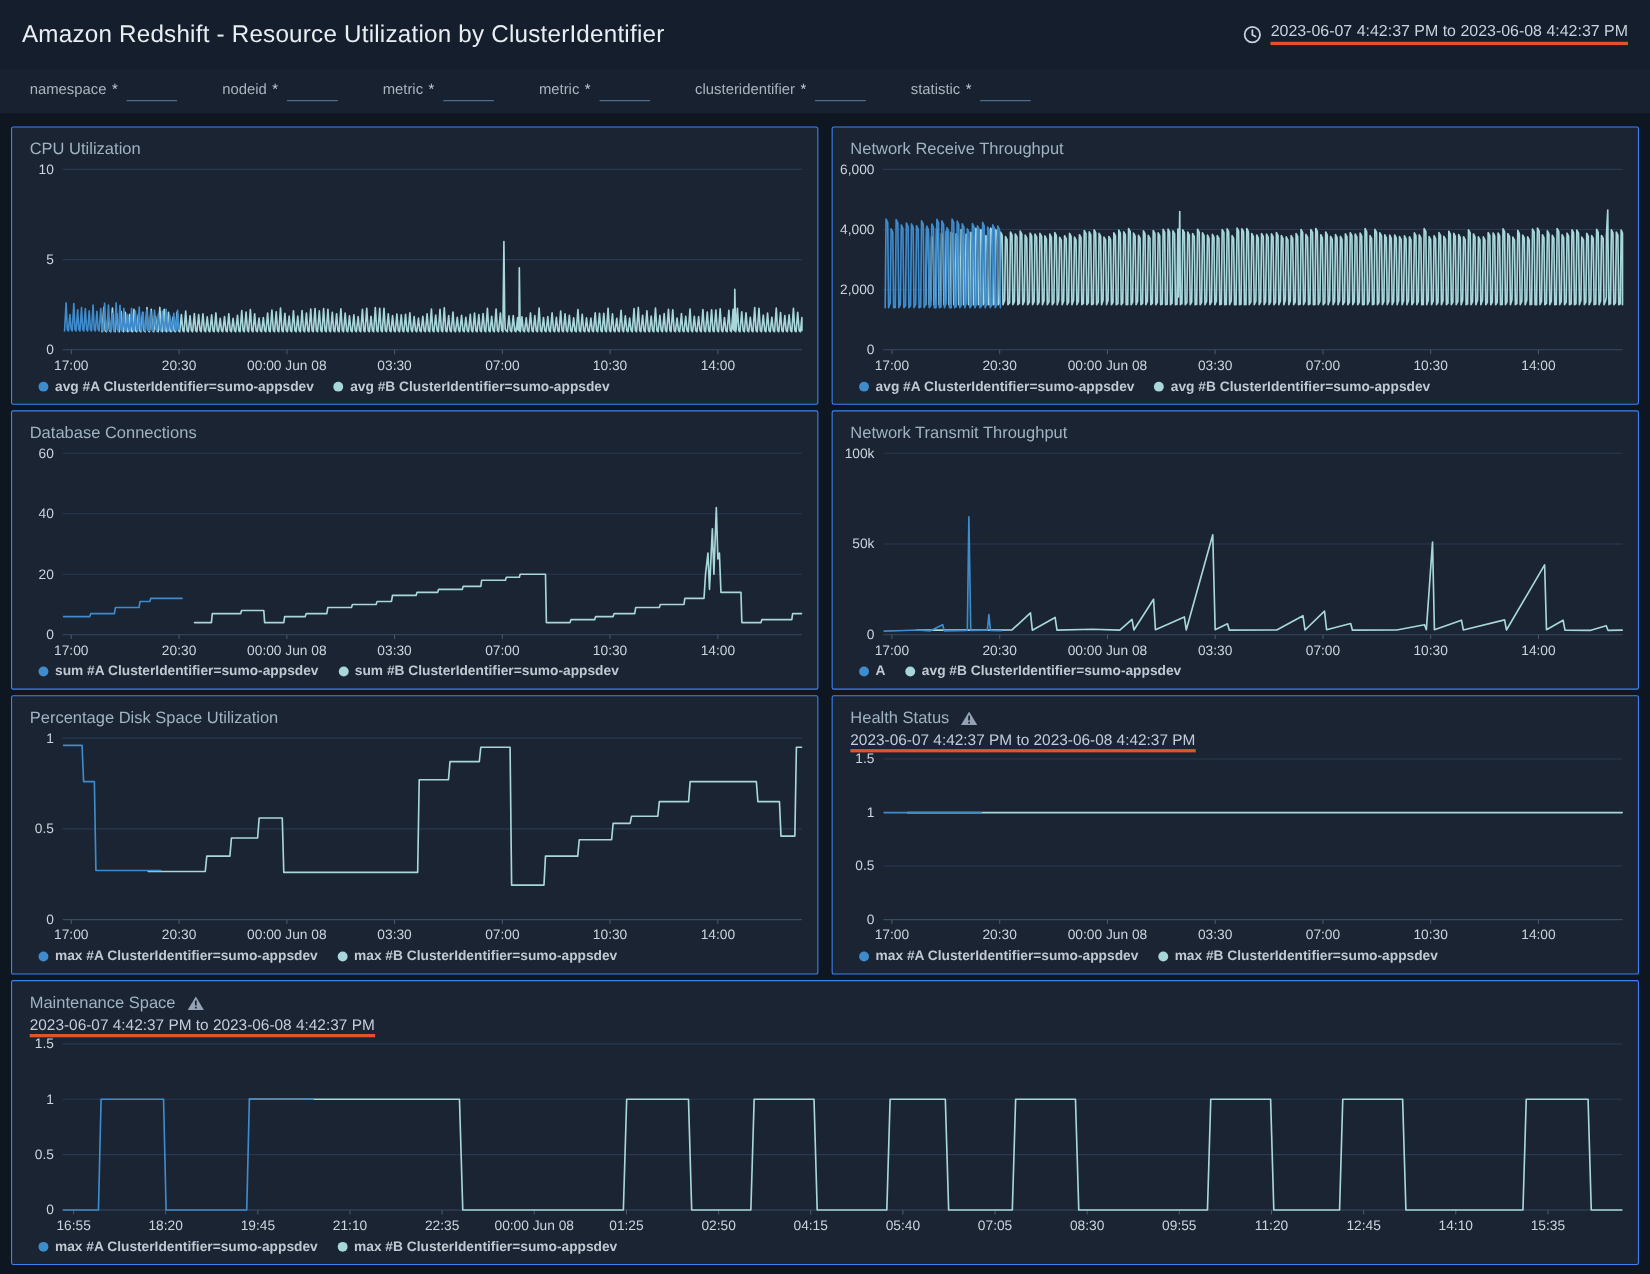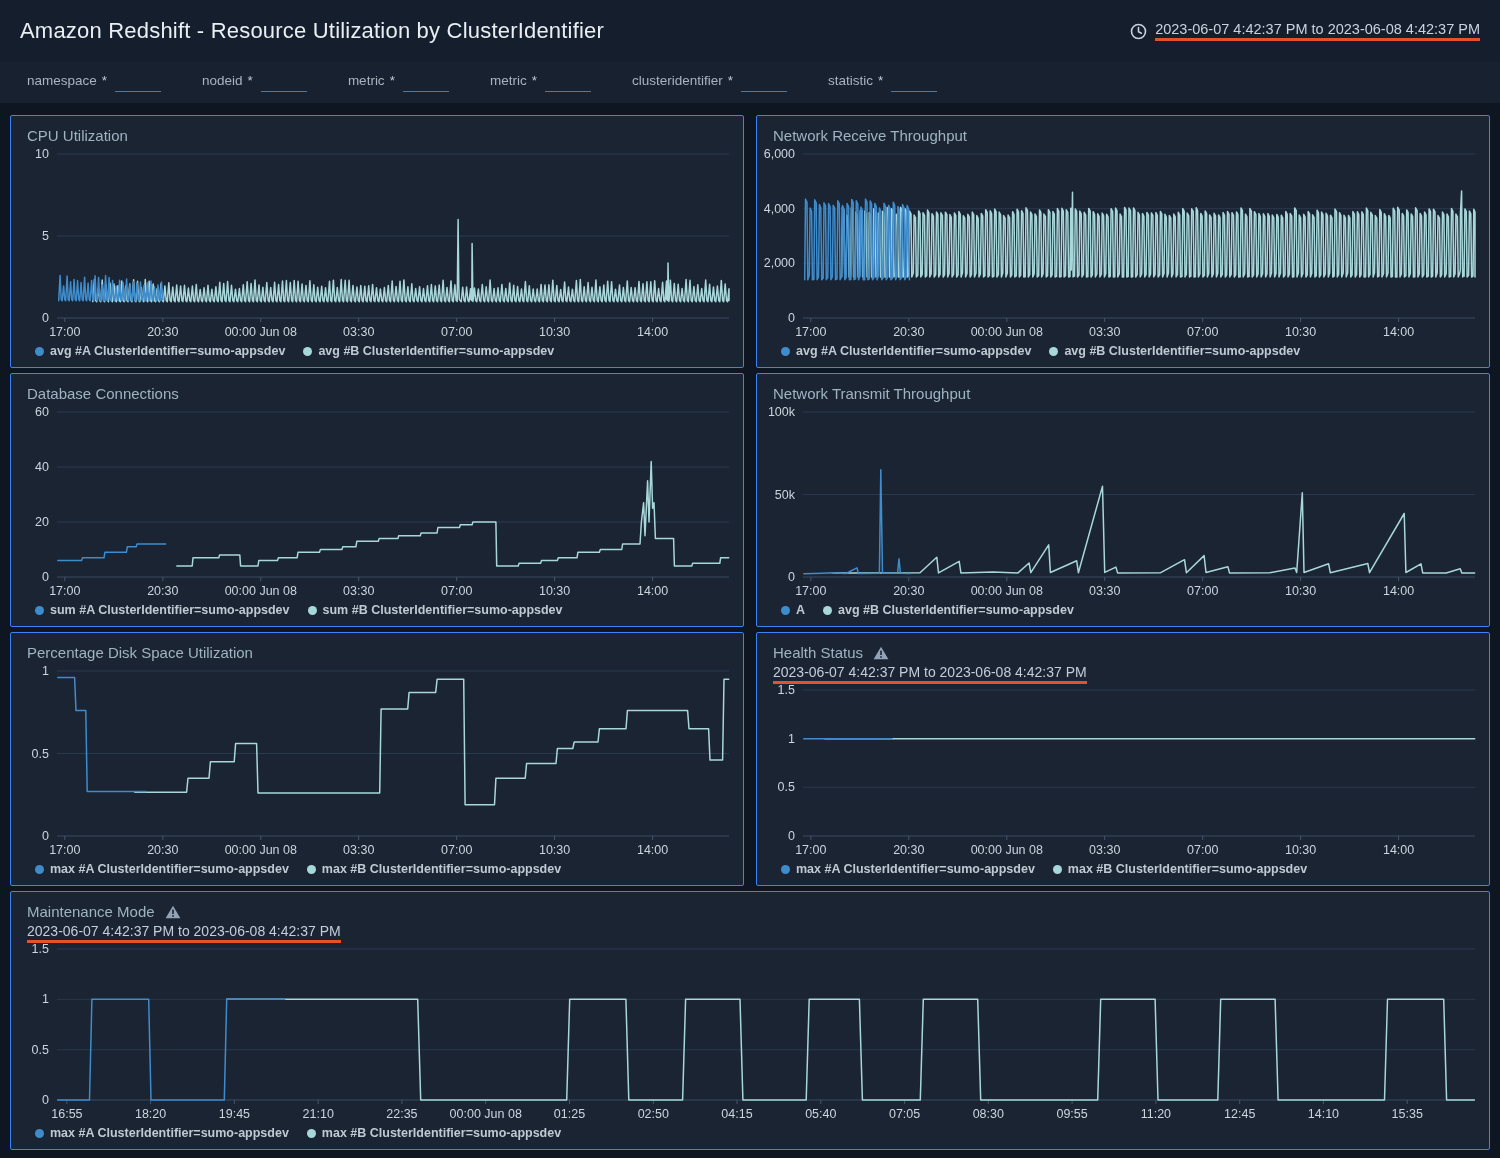--- a/index.html
+++ b/index.html
@@ -344,21 +344,21 @@
       <span class="li">
           <i class="dot" style="background: rgb(167, 215, 218);"></i>
           <span>max #B ClusterIdentifier=sumo-appsdev</span>
         </span>
     </div>
   </section>
 
   <section class="panel full">
     <div class="panel-head">
       <div class="panel-title-row">
-        <h2>Maintenance Mode</h2>
+        <h2>Maintenance Space</h2>
         <svg class="warn-icon" width="16" height="14" viewBox="0 0 16 14">
           <path d="M8 0.8 L15.4 13.2 H0.6 Z" fill="#93a3b5"></path>
           <rect x="7.2" y="4.6" width="1.6" height="4.4" fill="#1a2432"></rect>
           <rect x="7.2" y="10.2" width="1.6" height="1.6" fill="#1a2432"></rect>
         </svg>
       </div>
       <div class="panel-sub"><span class="underline-orange">2023-06-07 4:42:37 PM to 2023-06-08 4:42:37 PM</span></div>
     </div>
     <div class="chart"><svg width="1478" height="187">
           <line x1="46" y1="161.0" x2="1464" y2="161.0" stroke="#3a4a63" stroke-width="1"></line>

